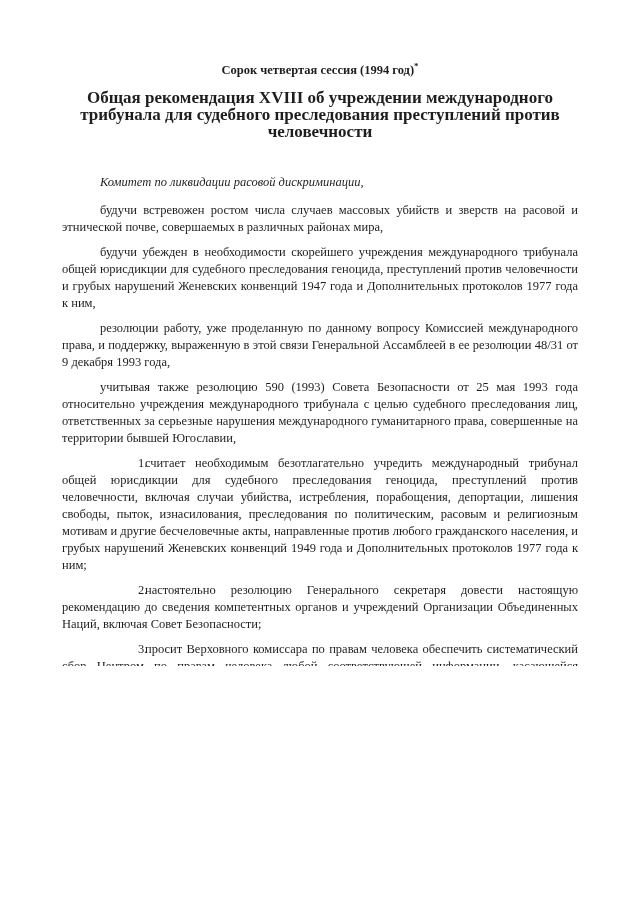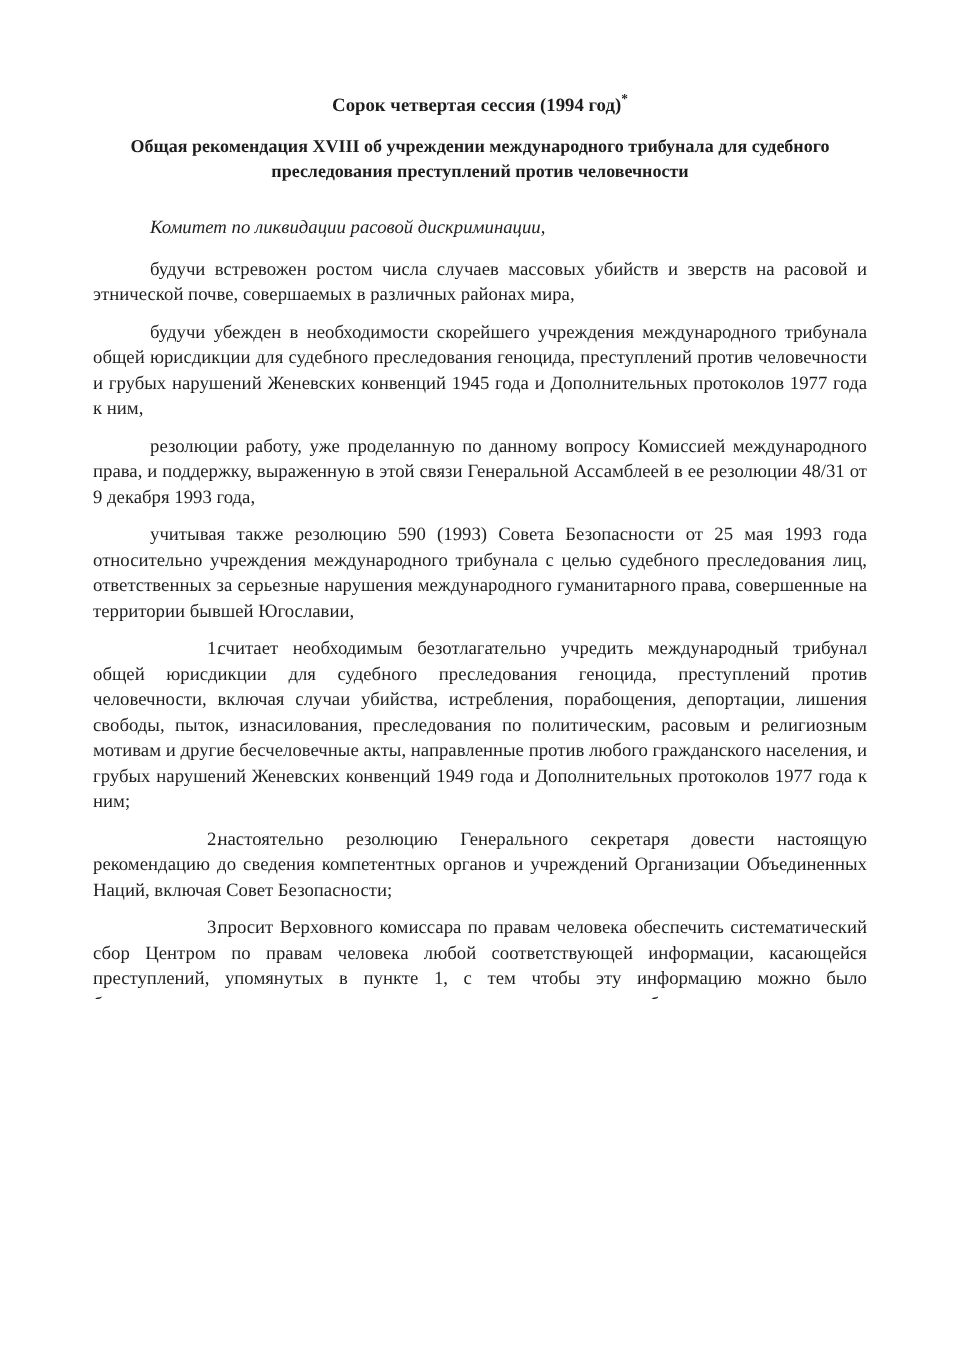--- a/index.html
+++ b/index.html
@@ -27,23 +27,23 @@
     line-height: 17px;
     margin: 0 0 10px 0;
   }
   .doc-title sup {
     font-size: 9px;
     line-height: 0;
   }
   .doc-heading {
     text-align: center;
     font-weight: bold;
-    font-size: 12px;
+    font-size: 17px;
     line-height: 17px;
-    margin: 0 auto 20px auto;
+    margin: 0 auto 34px auto;
     max-width: 486px;
   }
   p.body-para {
     margin: 3px 0 8px 0;
     font-size: 12.5px;
     line-height: 17px;
     text-align: justify;
     text-indent: 38px;
   }
   p.committee-line {
@@ -95,21 +95,21 @@
 
     <p class="doc-title"><span>Сорок четвертая сессия (1994 год)</span><sup>*</sup></p>
 
     <p class="doc-heading">Общая рекомендация XVIII об учреждении международного трибунала для судебного преследования преступлений против человечности</p>
 
     <p class="body-para committee-line">Комитет по ликвидации расовой дискриминации,</p>
 
     <p class="body-para"><span class="lead">будучи встревожен</span><span> ростом числа случаев массовых убийств и зверств на расовой и этнической почве, совершаемых в различных районах мира,</span></p>
 
 
-    <p class="body-para"><span class="lead">будучи убежден</span><span> в необходимости скорейшего учреждения международного трибунала общей юрисдикции для судебного преследования геноцида, преступлений против человечности и грубых нарушений Женевских конвенций 1945 года и Дополнительных протоколов 1977 года к ним,</span></p>
+    <p class="body-para"><span class="lead">будучи убежден</span><span> в необходимости скорейшего учреждения международного трибунала общей юрисдикции для судебного преследования геноцида, преступлений против человечности и грубых нарушений Женевских конвенций 1947 года и Дополнительных протоколов 1977 года к ним,</span></p>
 
     <p class="body-para"><span class="lead">резолюции</span><span> работу, уже проделанную по данному вопросу Комиссией международного права, и поддержку, выраженную в этой связи Генеральной Ассамблеей в ее резолюции 48/31 от 9 декабря 1993 года,</span></p>
 
     <p class="body-para"><span class="lead">учитывая также</span><span> резолюцию 590 (1993) Совета Безопасности от 25 мая 1993 года относительно учреждения международного трибунала с целью судебного преследования лиц, ответственных за серьезные нарушения международного гуманитарного права, совершенные на территории бывшей Югославии,</span></p>
 
     <p class="body-para"><span class="num">1.</span><span class="lead">считает</span><span> необходимым безотлагательно учредить международный трибунал общей юрисдикции для судебного преследования геноцида, преступлений против человечности, включая случаи убийства, истребления, порабощения, депортации, лишения свободы, пыток, изнасилования, преследования по политическим, расовым и религиозным мотивам и другие бесчеловечные акты, направленные против любого гражданского населения, и грубых нарушений Женевских конвенций 1949 года и Дополнительных протоколов 1977 года к ним;</span></p>
 
     <p class="body-para"><span class="num">2.</span><span class="lead">настоятельно резолюцию</span><span> Генерального секретаря довести настоящую рекомендацию до сведения компетентных органов и учреждений Организации Объединенных Наций, включая Совет Безопасности;</span></p>
 
     <p class="body-para"><span class="num">3.</span><span class="lead">просит</span><span> Верховного комиссара по правам человека обеспечить систематический сбор Центром по правам человека любой соответствующей информации, касающейся преступлений, упомянутых в пункте 1, с тем чтобы эту информацию можно было безотлагательно предоставить в распоряжение международного трибунала сразу же после его создания.</span></p>

